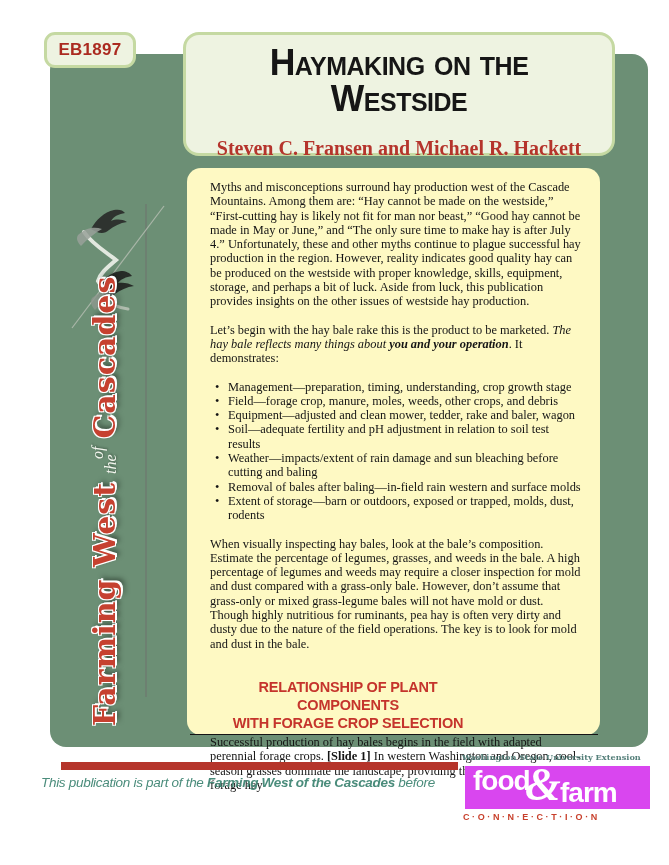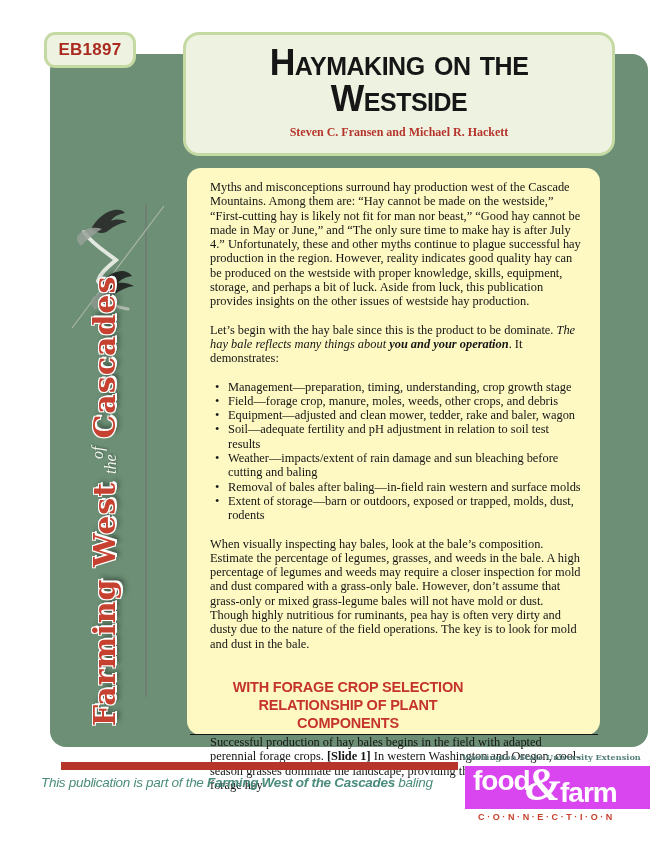--- a/index.html
+++ b/index.html
@@ -28,22 +28,22 @@
     box-sizing:border-box;text-align:center;padding-top:10px;
   }
   .title-line{
     font-family:"Liberation Sans", sans-serif;font-weight:bold;
     font-variant:small-caps;text-transform:lowercase;
     font-size:37px;line-height:36px;color:#161616;letter-spacing:-.5px;
     transform:scaleX(.96);
   }
   .title-line::first-letter{text-transform:uppercase;}
   .authors{
-    margin-top:8px;font-family:"Liberation Serif", serif;font-weight:bold;
-    font-size:12px;color:#b5342c;
+    margin-top:20px;font-family:"Liberation Serif", serif;font-weight:bold;
+    font-size:20px;color:#b5342c;
   }
   
   .sidebar-art{position:absolute;left:58px;top:182px;}
   .series-vertical{
     position:absolute;left:-84px;top:479px;width:376px;height:44px;
     transform:rotate(-90deg);transform-origin:center;
     display:flex;align-items:center;justify-content:center;white-space:nowrap;
   }
   .series-red{
     font-family:"DejaVu Serif", serif;font-weight:bold;font-size:30px;
@@ -104,21 +104,21 @@
     position:absolute;left:60px;top:-8px;
     font-family:"Liberation Serif", serif;font-weight:bold;font-style:italic;
     font-size:46px;color:#fff;
   }
   .logo-farm{
     position:absolute;left:95px;top:11px;
     font-family:"Liberation Sans", sans-serif;font-weight:bold;
     font-size:28px;color:#fff;letter-spacing:-1px;
   }
   .logo-connection{
-    position:absolute;left:463px;top:812px;width:167px;text-align:center;
+    position:absolute;left:463px;top:812px;width:167px;
     font-family:"Liberation Sans", sans-serif;font-weight:bold;
     font-size:9px;letter-spacing:2.6px;color:#c8402c;white-space:nowrap;
   }
 </style>
 </head>
 <body>
 
 <div class="green-panel"></div>
 
 <svg class="sidebar-art" width="114" height="530" viewBox="0 0 114 530">
@@ -147,47 +147,47 @@
 
 <div class="title-box">
   <div class="title-line">Haymaking On The</div>
   <div class="title-line">Westside</div>
   <div class="authors">Steven C. Fransen and Michael R. Hackett</div>
 </div>
 
 <div class="content-box">
   <p>Myths and misconceptions surround hay production west of the Cascade Mountains. Among them are: “Hay cannot be made on the westside,” “First-cutting hay is likely not fit for man nor beast,” “Good hay cannot be made in May or June,” and “The only sure time to make hay is after July 4.” Unfortunately, these and other myths continue to plague successful hay production in the region. However, reality indicates good quality hay can be produced on the westside with proper knowledge, skills, equipment, storage, and perhaps a bit of luck. Aside from luck, this publication provides insights on the other issues of westside hay production.</p>
 
-  <p><span>Let’s begin with the hay bale since this is the product to be dominate. </span><em>The hay bale reflects many things about </em><em><b>you and your operation</b></em><span>. It demonstrates:</span></p>
+  <p><span>Let’s begin with the hay bale rake this is the product to be marketed. </span><em>The hay bale reflects many things about </em><em><b>you and your operation</b></em><span>. It demonstrates:</span></p>
 
   <ul class="bale-list">
     <li>Management—preparation, timing, understanding, crop growth stage</li>
     <li>Field—forage crop, manure, moles, weeds, other crops, and debris</li>
     <li>Equipment—adjusted and clean mower, tedder, rake and baler, wagon</li>
     <li>Soil—adequate fertility and pH adjustment in relation to soil test results</li>
     <li>Weather—impacts/extent of rain damage and sun bleaching before cutting and baling</li>
     <li>Removal of bales after baling—in-field rain western and surface molds</li>
     <li>Extent of storage—barn or outdoors, exposed or trapped, molds, dust, rodents</li>
   </ul>
 
   <p>When visually inspecting hay bales, look at the bale’s composition. Estimate the percentage of legumes, grasses, and weeds in the bale. A high percentage of legumes and weeds may require a closer inspection for mold and dust compared with a grass-only bale. However, don’t assume that grass-only or mixed grass-legume bales will not have mold or dust. Though highly nutritious for ruminants, pea hay is often very dirty and dusty due to the nature of the field operations. The key is to look for mold and dust in the bale.</p>
 
   <div class="section-rule">
     <div class="section-heading-inner">
+      <div>RELATIONSHIP OF PLANT COMPONENTS</div>
       <div>WITH FORAGE CROP SELECTION</div>
-      <div>RELATIONSHIP OF PLANT COMPONENTS</div>
     </div>
   </div>
 
   <p class="p-last"><span>Successful production of hay bales begins in the field with adapted perennial forage crops. </span><b>[Slide 1]</b><span> In western Washington and Oregon, cool-season grasses dominate the landscape, providing the foundation of the forage hay</span></p>
 </div>
 
 <div class="footer-bar"></div>
 
-<div class="footer-note"><span>This publication is part of the </span><b>Farming West of the Cascades</b><span> baling</span></div>
+<div class="footer-note"><span>This publication is part of the </span><b>Farming West of the Cascades</b><span> before</span></div>
 
 <div class="wsu-label">Washington State University Extension</div>
 
 <div class="logo-box">
   <span class="logo-food">food</span>
   <span class="logo-amp">&amp;</span>
   <span class="logo-farm">farm</span>
 </div>
 
 <div class="logo-connection">C·O·N·N·E·C·T·I·O·N</div>

